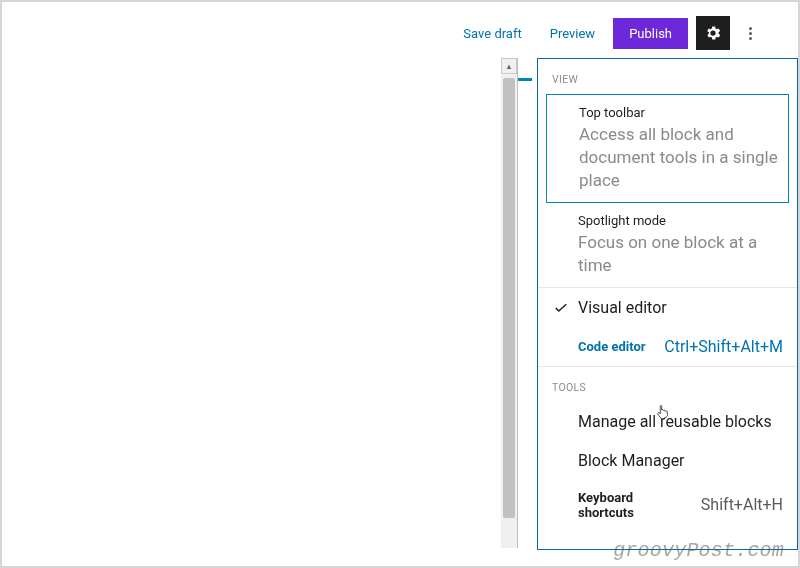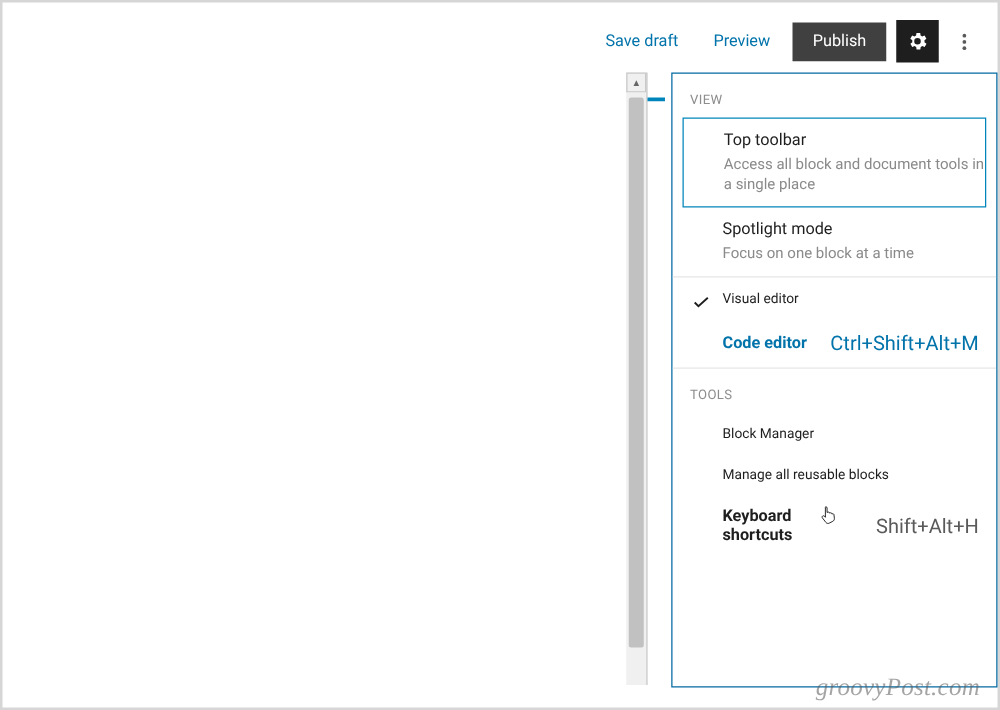--- a/index.html
+++ b/index.html
@@ -1,53 +1,53 @@
 <!DOCTYPE html>
 <html><head>
 <meta charset="utf-8">
 <style>
   * { box-sizing: border-box; margin: 0; padding: 0; font-family: -apple-system, BlinkMacSystemFont, "Segoe UI", Roboto, sans-serif; }
   body { width: 800px; height: 568px; background: #fff; position: relative; overflow: hidden; border: 2px solid #d6d6d6; }
   
-  .topbar { position: absolute; top: 14px; right: 15px; display: flex; align-items: center; gap: 8px; }
+  .topbar { position: absolute; top: 14px; right: 36px; display: flex; align-items: center; gap: 8px; }
   .topbar-link { color: #0073aa; font-size: 13px; padding: 8px 10px; cursor: pointer; }
-  .publish-btn { background: #404040; color: #fff; font-size: 13px; padding: 8px 16px; border: none; cursor: pointer; }
+  .publish-btn { background: #6d28d9; color: #fff; font-size: 13px; padding: 8px 16px; border: none; cursor: pointer; }
   .gear-btn { background: #1e1e1e; width: 34px; height: 34px; display: flex; align-items: center; justify-content: center; cursor: pointer; }
   .gear-btn svg { fill: #fff; }
   .kebab-btn { width: 24px; height: 34px; display: flex; align-items: center; justify-content: center; cursor: pointer; }
   .kebab-dot { width: 3px; height: 3px; background: #5a5a5a; border-radius: 50%; margin: 1px 0; }
   .kebab-col { display: flex; flex-direction: column; align-items: center; }
   
   .scroll-area { position: absolute; top: 56px; left: 32px; width: 484px; height: 490px; border-right: 1px solid #bdbdbd; }
   .scroll-up { position: absolute; top: 0; right: 0; width: 16px; height: 16px; background: #f0f0f0; display: flex; align-items: center; justify-content: center; font-size: 9px; color: #666; cursor: pointer; border: 1px solid #c8c8c8; }
   .scroll-track { position: absolute; top: 16px; right: 0; width: 16px; height: 474px; background: #f0f0f0; }
   .scroll-thumb { position: absolute; top: 4px; right: 2px; width: 12px; height: 440px; background: #c1c1c1; border-radius: 2px; }
   .blue-mark { position: absolute; top: 20px; left: 484px; width: 14px; height: 3px; background: #0085ba; }
   
   .panel { position: absolute; top: 56px; right: 0; width: 261px; height: 492px; border: 1px solid #0369a1; background: #fff; overflow: hidden; }
   .section-label { font-size: 10.5px; color: #8d8d8d; letter-spacing: 0.3px; padding: 14px 14px 8px 14px; text-transform: uppercase; }
   .section-divider { border-top: 1px solid #e6e6e6; }
   
   .menu-item { padding: 10px 14px 10px 40px; position: relative; cursor: pointer; }
   .menu-item.highlighted { border: 1.5px solid #0085ba; margin: 0 8px; padding: 10px 0 10px 32px; }
   .menu-title { font-size: 13px; color: #1e1e1e; margin-bottom: 3px; }
-  .menu-desc { font-size: 12px; color: #8a8a8a; line-height: 1.35; }
+  .menu-desc { font-size: 17px; color: #8a8a8a; line-height: 1.35; }
   .menu-check { position: absolute; left: 14px; top: 11px; }
   .check-svg { width: 18px; height: 18px; }
   
-  .menu-item-simple { padding: 10px 14px 10px 40px; position: relative; cursor: pointer; font-size: 11px; color: #1e1e1e; }
+  .menu-item-simple { padding: 10px 14px 10px 40px; position: relative; cursor: pointer; font-size: 16px; color: #1e1e1e; }
   .menu-item-kb { padding: 10px 14px 10px 40px; position: relative; cursor: pointer; display: flex; justify-content: space-between; align-items: center; }
   .menu-item-kb .kb-left { font-size: 13px; color: #1e1e1e; font-weight: bold; }
   .menu-item-kb .kb-right { font-size: 16px; color: #5a5a5a; }
   .menu-item-kb.hover .kb-left { color: #0073aa; }
   .menu-item-kb.hover .kb-right { color: #0073aa; }
   
   .cursor-hand { position: absolute; left: 652px; top: 398px; width: 18px; height: 22px; pointer-events: none; z-index: 50; }
   
-  .watermark { position: absolute; bottom: 4px; right: 14px; font-family: Liberation Serif, serif; font-style: italic; font-size: 20px; color: rgba(90,90,90,0.55); letter-spacing: 0.2px; pointer-events: none; margin-top: 36px; }
+  .watermark { position: absolute; bottom: 4px; right: 14px; font-family: Liberation Mono, monospace; font-style: italic; font-size: 20px; color: rgba(90,90,90,0.55); letter-spacing: 0.2px; pointer-events: none; margin-top: 36px; }
 </style>
 </head>
 <body>
 
 <div class="topbar">
   <span class="topbar-link">Save draft</span>
   <span class="topbar-link">Preview</span>
   <button class="publish-btn">Publish</button>
   <div class="gear-btn">
     <svg width="18" height="18" viewBox="0 0 24 24">
@@ -100,24 +100,24 @@
 
   <div class="menu-item-kb hover">
     <span class="kb-left">Code editor</span>
     <span class="kb-right">Ctrl+Shift+Alt+M</span>
   </div>
 
   <div class="section-divider"></div>
   <div class="section-label">TOOLS</div>
 
   <div class="menu-item-simple">
-    <span>Block Manager</span>
+    <span>Manage all reusable blocks</span>
   </div>
   <div class="menu-item-simple">
-    <span>Manage all reusable blocks</span>
+    <span>Block Manager</span>
   </div>
   <div class="menu-item-kb">
     <span class="kb-left" style="max-width:90px">Keyboard shortcuts</span>
     <span class="kb-right">Shift+Alt+H</span>
   </div>
 </div>
 
 <svg class="cursor-hand" viewBox="0 0 32 32">
   <path fill="#fff" stroke="#000" stroke-width="1.2" d="M12 6c1 0 1.6.8 1.6 1.8v6.4l1.2-.6c.9-.4 1.9 0 2.2.9l.2.6 1-.4c.9-.4 1.9.1 2.1 1l.2.7.9-.3c.9-.3 1.9.3 2 1.3l.6 5.2c.2 1.7-.7 3.3-2.2 4.1l-5.2 2.7c-1.6.8-3.5.4-4.6-1l-5-6.4c-.7-.9-.5-2.2.4-2.8.8-.6 1.9-.4 2.5.3l1.3 1.5V7.8C11.2 6.8 11 6 12 6z"></path>
 </svg>

